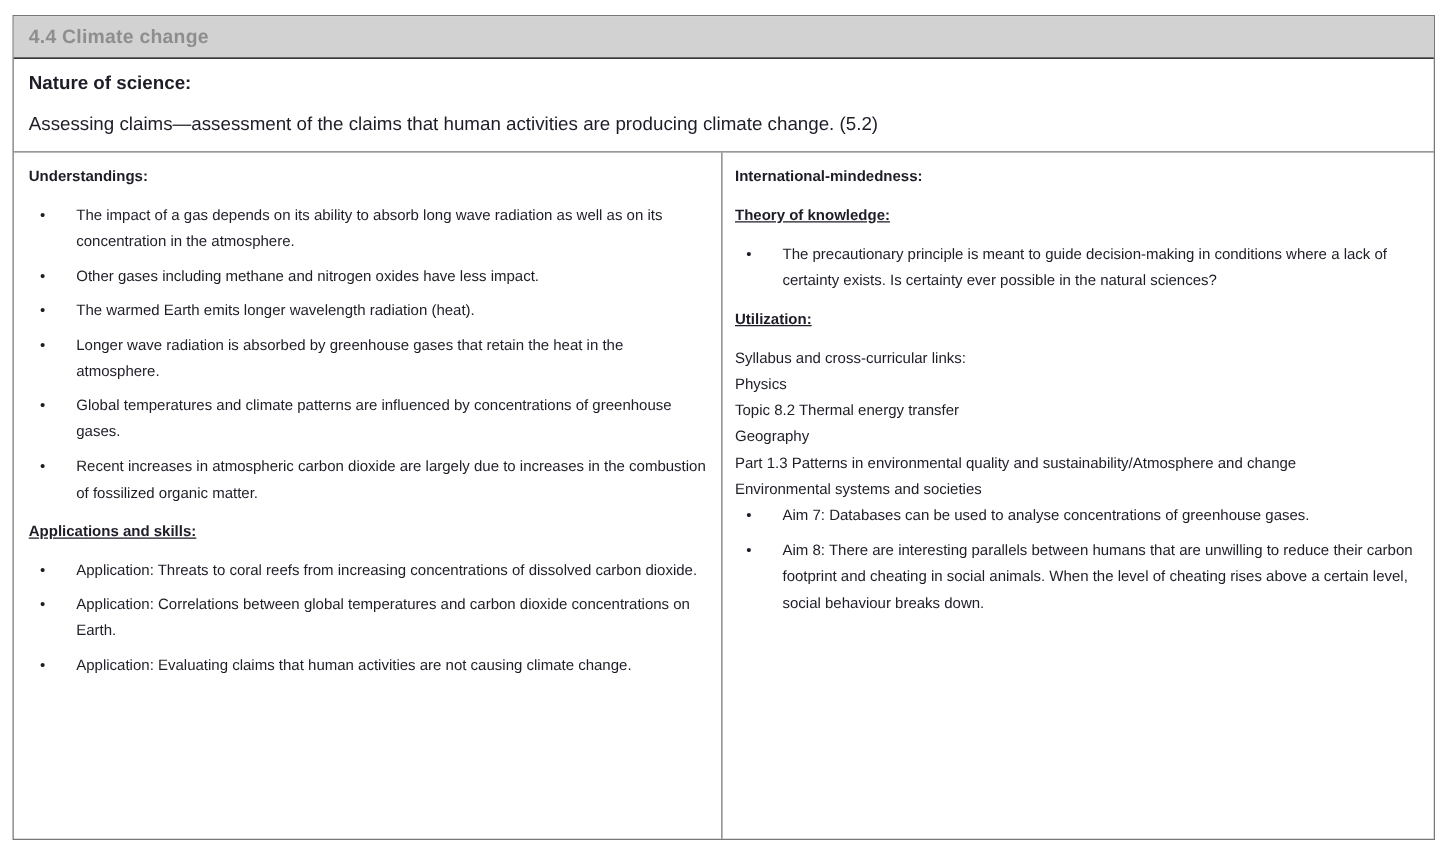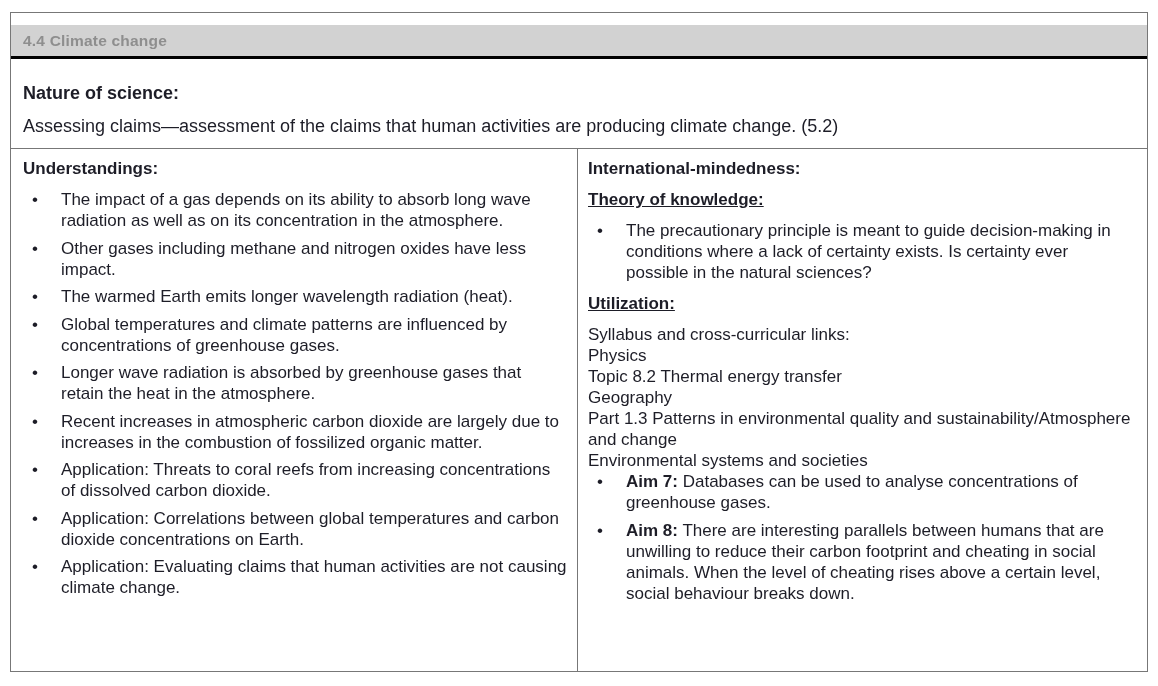--- a/index.html
+++ b/index.html
@@ -25,53 +25,52 @@
     border: 1px solid #777777;
     box-sizing: border-box;
     background: #ffffff;
     display: flex;
     flex-direction: column;
   }
   .header-bar {
     height: 34px;
     flex: 0 0 34px;
     background: #d2d2d2;
-    border-bottom: 3px solid #000000;
+    border-bottom: 1px solid #000000;
     box-sizing: border-box;
     display: flex;
     align-items: center;
     padding-left: 12px;
     font-weight: bold;
     font-size: 15.5px;
     color: #8e8e8e;
     letter-spacing: 0.2px;
-    margin-top: 12px;
   }
   .nos-row {
     border-bottom: 1px solid #777777;
     box-sizing: border-box;
-    padding: 24px 12px 11px 12px;
-    font-size: 18px;
+    padding: 9px 12px 11px 12px;
+    font-size: 15px;
     line-height: 21px;
   }
   .nos-heading {
     font-weight: bold;
     margin: 0 0 12px 0;
   }
   .nos-text {
     margin: 0;
   }
   .columns {
     flex: 1 1 auto;
     display: flex;
     min-height: 0;
   }
   .col {
     box-sizing: border-box;
-    font-size: 17px;
+    font-size: 12px;
     line-height: 21px;
     overflow: hidden;
   }
   .col-left {
     width: 567px;
     flex: 0 0 567px;
     border-right: 1px solid #777777;
     padding: 6px 10px 6px 12px;
   }
   .col-right {
@@ -94,21 +93,21 @@
   .bullet-item::before {
     content: "\2022";
     position: absolute;
     left: 9px;
     top: 0;
   }
   .plain-line {
     margin: 0;
   }
   .aim-prefix {
-    font-weight: bold;
+    font-weight: normal;
   }
 </style>
 </head>
 <body>
 
 <div class="page">
   <div class="syllabus-table">
 
     <div class="header-bar">
       <span>4.4 Climate change</span>
@@ -119,24 +118,25 @@
       <p class="nos-text">Assessing claims—assessment of the claims that human activities are producing climate change. (5.2)</p>
     </div>
 
     <div class="columns">
 
       <div class="col col-left">
         <p class="section-heading">Understandings:</p>
         <div class="bullet-item">The impact of a gas depends on its ability to absorb long wave radiation as well as on its concentration in the atmosphere.</div>
         <div class="bullet-item">Other gases including methane and nitrogen oxides have less impact.</div>
         <div class="bullet-item">The warmed Earth emits longer wavelength radiation (heat).</div>
+        <div class="bullet-item">Longer wave radiation is absorbed by greenhouse gases that retain the heat in the atmosphere.</div>
         <div class="bullet-item">Global temperatures and climate patterns are influenced by concentrations of greenhouse gases.</div>
-        <div class="bullet-item">Longer wave radiation is absorbed by greenhouse gases that retain the heat in the atmosphere.</div>
         <div class="bullet-item">Recent increases in atmospheric carbon dioxide are largely due to increases in the combustion of fossilized organic matter.</div>
 
+        <p class="section-heading gap-top">Applications and skills:</p>
         <div class="bullet-item">Application: Threats to coral reefs from increasing concentrations of dissolved carbon dioxide.</div>
         <div class="bullet-item">Application: Correlations between global temperatures and carbon dioxide concentrations on Earth.</div>
         <div class="bullet-item">Application: Evaluating claims that human activities are not causing climate change.</div>
       </div>
 
       <div class="col col-right">
         <p class="section-heading">International-mindedness:</p>
 
         <p class="section-heading gap-top">Theory of knowledge:</p>
         <div class="bullet-item">The precautionary principle is meant to guide decision-making in conditions where a lack of certainty exists. Is certainty ever possible in the natural sciences?</div>

